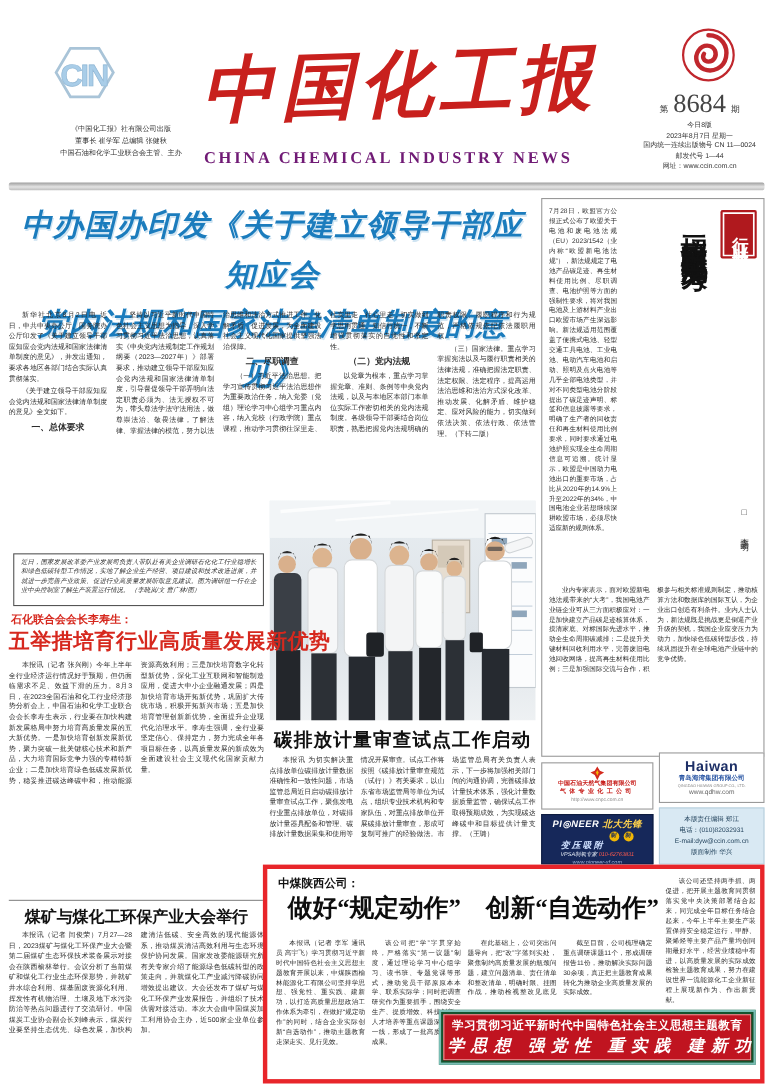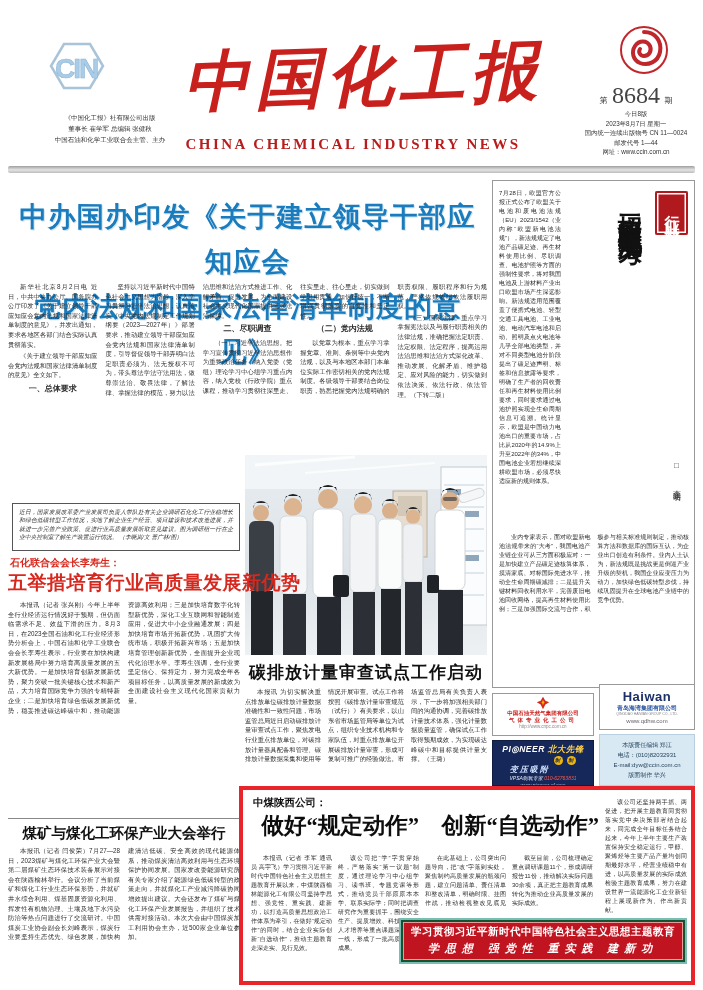--- a/index.html
+++ b/index.html
@@ -4,21 +4,21 @@
 <style>
   html,body{margin:0;padding:0;background:#e9e9e9;}
   .page{position:relative;width:703px;height:990px;background:#ffffff;margin:0 auto;
         font-family:"Liberation Sans",sans-serif;color:#222;overflow:hidden;}
   .abs{position:absolute;}
   .just{text-align:justify;text-justify:inter-ideograph;}
   .serif{font-family:"Liberation Serif",serif;}
   
   .brand-title{color:#c8201d;font-family:"Liberation Serif",serif;font-weight:bold;font-style:italic;
                font-size:66px;letter-spacing:6px;transform:rotate(-2deg);white-space:nowrap;}
-  .brand-en{font-family:"Liberation Serif",serif;font-weight:bold;font-size:15px;letter-spacing:2.5px;color:#b91c1c;}
+  .brand-en{font-family:"Liberation Serif",serif;font-weight:bold;font-size:15px;letter-spacing:2.5px;color:#701a75;}
   .pub-lines{font-size:6.5px;line-height:11px;color:#333;text-align:center;}
   .issue-num{font-family:"Liberation Serif",serif;color:#444;}
   .issue-info{font-size:6.3px;line-height:9.5px;color:#333;text-align:center;}
   .gray-bar{background:linear-gradient(#9f9f9f,#e3e3e3 55%,#bdbdbd);border-radius:2px;}
   
   .lead-head{color:#1b7cbd;font-weight:bold;font-size:27.5px;line-height:45px;text-align:center;
              letter-spacing:1px;text-shadow:1px 1px 0 #cfe4f2;}
   .tiny{font-size:6.3px;line-height:9.6px;color:#2c2c2c;}
   .tiny6{font-size:6px;line-height:9px;color:#2c2c2c;}
   .seg-p{text-indent:12px;margin:0 0 2px 0;}
@@ -32,21 +32,21 @@
   
   .adbox{border:1px solid #9a9a9a;background:#fff;box-sizing:border-box;text-align:center;overflow:hidden;}
   .pioneer{background:#16285a;color:#fff;border:1px solid #0e1c40;}
   .edcontact{background:#d9e9f3;border:1px solid #b8cfdd;color:#1c3d57;}
   
   .redbox{border:4px solid #e8252a;box-sizing:border-box;background:#fff;}
   .banner-outer{border:2px solid #79bdb4;background:#14532d;padding:2px;box-sizing:border-box;}
   .banner-inner{background:#c01420;box-shadow:inset 0 0 0 1px #e89a9a;color:#fff;text-align:center;
                 padding:3px 4px 4px;}
   .banner-l1{font-size:10.5px;font-weight:bold;letter-spacing:0.5px;white-space:nowrap;}
-  .banner-l2{font-family:"Liberation Serif",serif;font-size:11px;font-weight:bold;font-style:italic;
+  .banner-l2{font-family:"Liberation Serif",serif;font-size:15px;font-weight:bold;font-style:italic;
              letter-spacing:6px;margin-top:2px;white-space:nowrap;}
   .colblock{overflow:hidden;}
 </style>
 </head>
 <body>
 
 <div class="page">
 
   <div class="abs" style="left:38px;top:40px;width:78px;height:60px;">
     <svg width="78" height="60" viewBox="0 0 78 60">
@@ -81,21 +81,21 @@
     <div>今日8版</div>
         <div>2023年8月7日 星期一</div>
         <div>国内统一连续出版物号 CN 11—0024</div>
         <div>邮发代号 1—44</div>
         <div>网址：www.ccin.com.cn</div>
       </div>
   </div>
 
   <div class="abs gray-bar" style="left:8px;top:166px;width:687px;height:7px;"></div>
 
-  <div class="abs lead-head" style="left:8px;top:194px;width:479px;">
+  <div class="abs lead-head" style="left:8px;top:182px;width:479px;font-style:italic;">
     <div>中办国办印发《关于建立领导干部应知应会</div>
     <div>党内法规和国家法律清单制度的意见》</div>
   </div>
   <div class="abs tiny just colblock" style="left:8px;top:282px;width:479px;height:218px;column-count:5;column-gap:8px;">
 
   <div class="seg-p">新华社北京8月2日电 近日，中共中央办公厅、国务院办公厅印发了《关于建立领导干部应知应会党内法规和国家法律清单制度的意见》，并发出通知，要求各地区各部门结合实际认真贯彻落实。</div>
       <div class="seg-p">《关于建立领导干部应知应会党内法规和国家法律清单制度的意见》全文如下。</div>
       <div class="seg-h">一、总体要求</div>
       <div class="seg-p">坚持以习近平新时代中国特色社会主义思想为指导，深入学习贯彻习近平法治思想，认真落实《中央党内法规制定工作规划纲要（2023—2027年）》部署要求，推动建立领导干部应知应会党内法规和国家法律清单制度，引导督促领导干部弄明白法定职责必须为、法无授权不可为，带头尊法学法守法用法，做尊崇法治、敬畏法律，了解法律、掌握法律的模范，努力以法治思维和法治方式推进工作、化解矛盾、促进发展，为全面建设社会主义现代化国家提供坚强法治保障。</div>
       <div class="seg-h">二、尽职调查</div>

